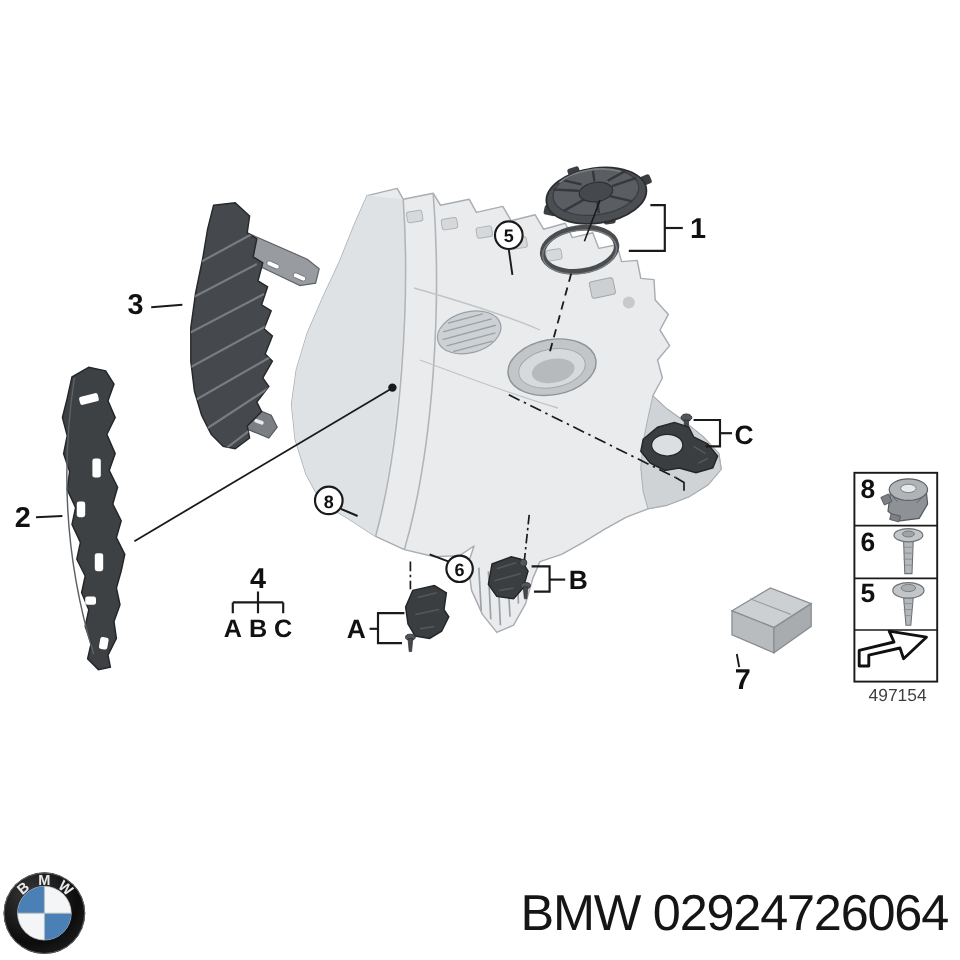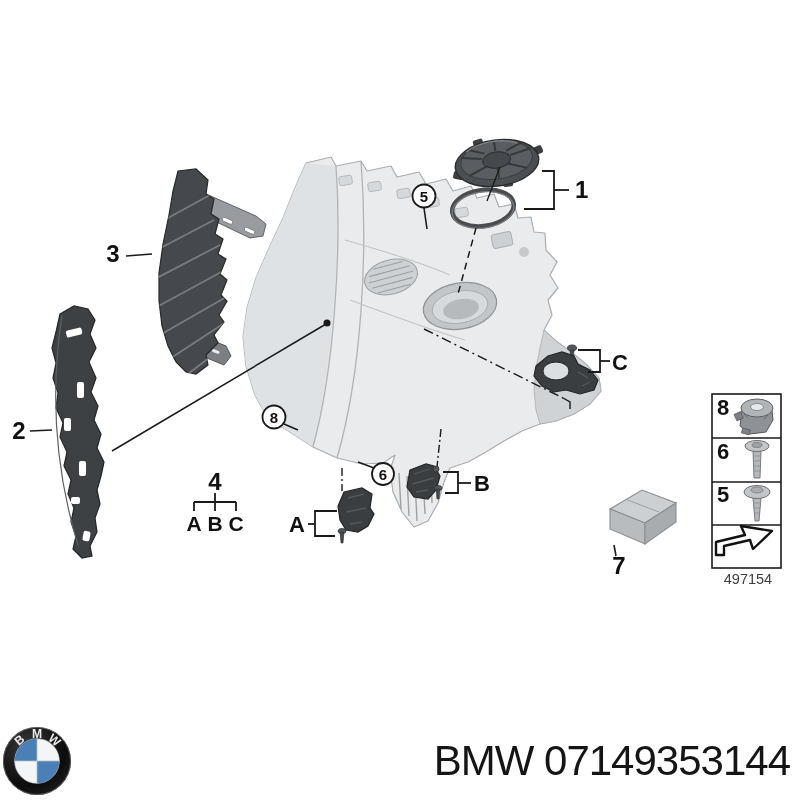--- a/index.html
+++ b/index.html
@@ -251,16 +251,16 @@
     <circle cx="36" cy="36" r="35" fill="url(#ringg)"></circle>
     <circle cx="36" cy="36" r="34.5" fill="none" stroke="#6a6a6a" stroke-width="0.8"></circle>
     <circle cx="36" cy="36" r="23" fill="#f3f5f6" stroke="#c7cbce" stroke-width="0.6"></circle>
     <path d="M36,36 L13,36 A23,23 0 0 1 36,13 Z" fill="#4a80b5"></path>
     <path d="M36,36 L59,36 A23,23 0 0 1 36,59 Z" fill="#4a80b5"></path>
     <path d="M36,13 L36,59 M13,36 L59,36" stroke="#b9bdc0" stroke-width="0.8" fill="none"></path>
     <text x="36" y="12" font-size="12.5" font-weight="bold" fill="#e9e9e9" text-anchor="middle" transform="rotate(-40 36 36)">B</text>
     <text x="36" y="12" font-size="12.5" font-weight="bold" fill="#e9e9e9" text-anchor="middle">M</text>
     <text x="36" y="12" font-size="12.5" font-weight="bold" fill="#e9e9e9" text-anchor="middle" transform="rotate(40 36 36)">W</text>
   </svg>
-  <div class="part-number">BMW 07149353144</div>
+  <div class="part-number">BMW 02924726064</div>
 </div>
 
 </div>
 
 </body></html>

